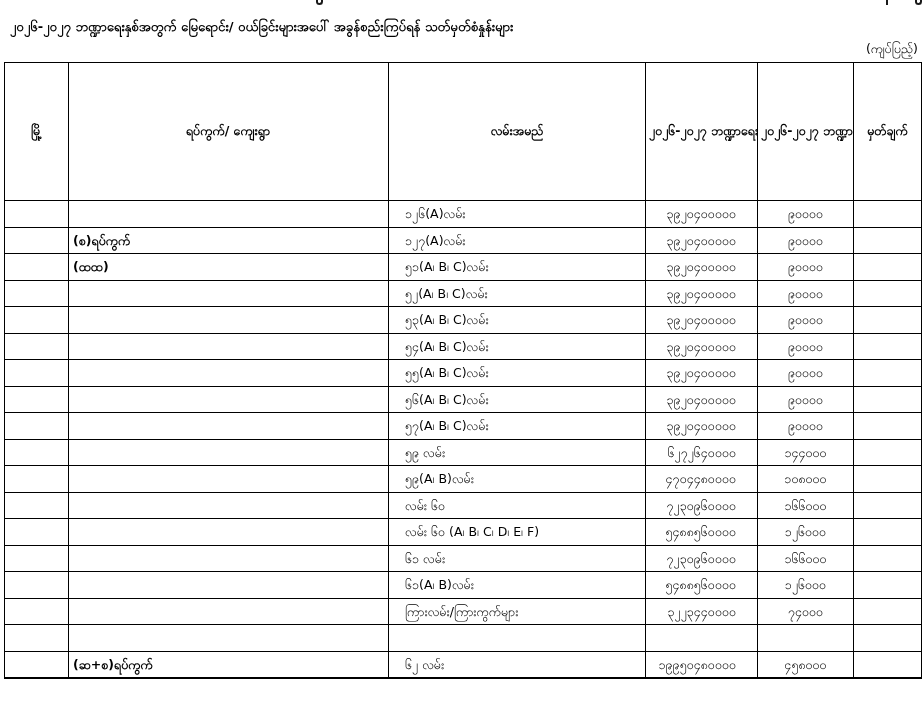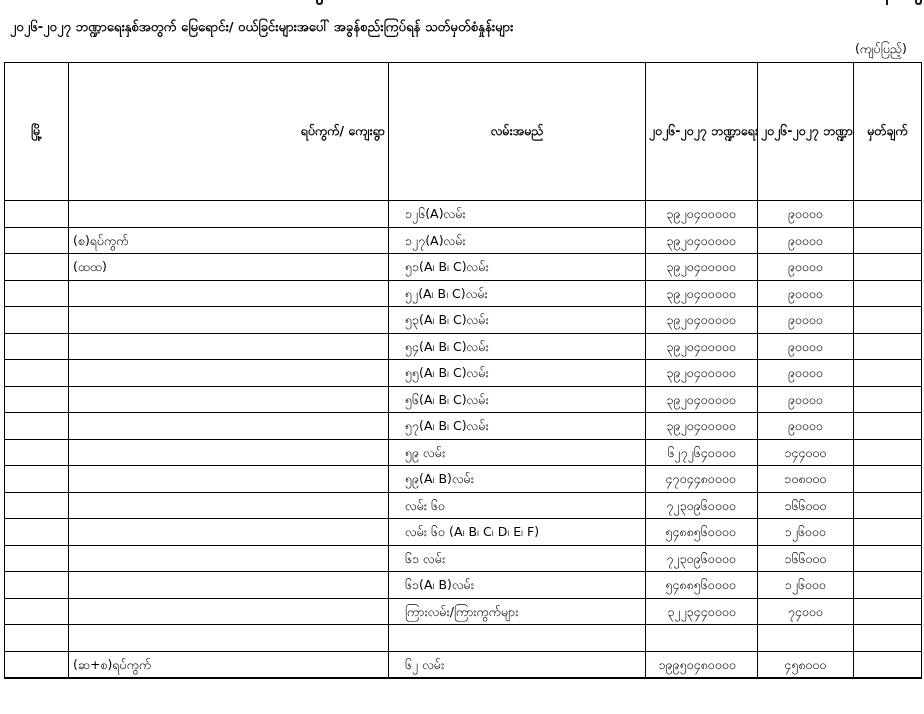--- a/index.html
+++ b/index.html
@@ -25,21 +25,21 @@
     width: 860px;
     font-size: 13px;
     font-weight: bold;
     letter-spacing: 0.1px;
     line-height: 1.9;
     white-space: nowrap;
   }
 
   .unit-note {
     position: absolute;
-    right: 17px;
+    right: 6px;
     top: 38px;
     font-size: 12.5px;
     line-height: 1.7;
   }
 
   table.rates {
     position: absolute;
     left: 4px;
     top: 62px;
     width: 917px;
@@ -57,30 +57,30 @@
   thead tr { height: 138px; }
   thead th {
     font-weight: bold;
     vertical-align: middle;
     text-align: center;
     white-space: normal;
     line-height: 1.65;
     padding: 2px 3px;
     font-size: 12.5px;
   }
-  thead th.h-ward { text-align: right; padding-left: 2px; }
+  thead th.h-ward { text-align: center; padding-left: 2px; }
 
   tbody tr { height: 26.5px; }
   tbody td {
     vertical-align: middle;
     padding: 1px 3px;
     line-height: 1.2;
   }
   td.col-town   { text-align: center; }
-  td.col-ward   { text-align: left; font-weight: normal; padding-left: 4px; }
+  td.col-ward   { text-align: left; font-weight: bold; padding-left: 4px; }
   td.col-street { text-align: left; padding-left: 16px; }
   td.col-acre   { text-align: right; padding-right: 21px; }
   td.col-sqft   { text-align: center; }
   td.col-remark { text-align: center; }
 </style>
 </head>
 <body>
 
 <div class="frag frag-a"></div>
 <div class="frag frag-b"></div>

